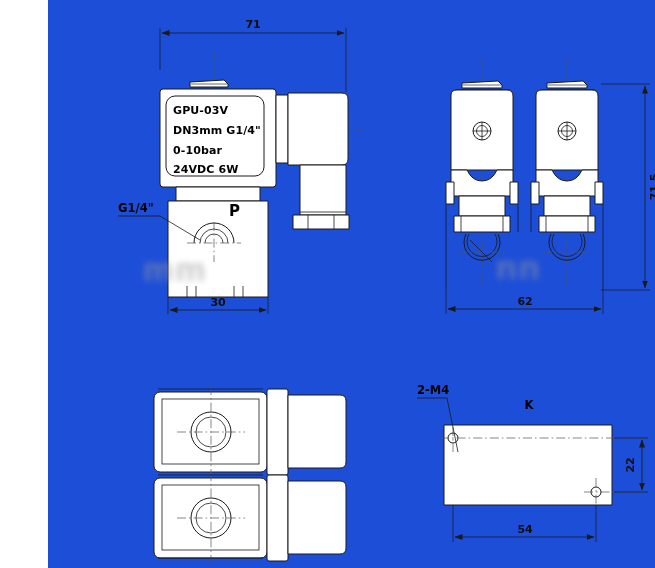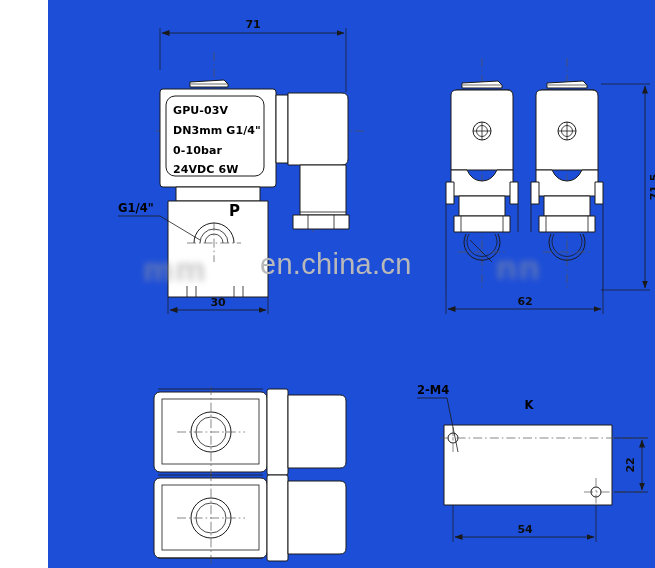--- a/index.html
+++ b/index.html
@@ -308,16 +308,15 @@
       <g>
         <line class="ext" x1="405" y1="505" x2="405" y2="542"></line>
         <line class="ext" x1="548" y1="505" x2="548" y2="542"></line>
         <line class="dim" x1="407" y1="537" x2="546" y2="537" marker-start="url(#ar-l)" marker-end="url(#ar-r)"></line>
         <text class="dimtxt" x="477" y="533" text-anchor="middle">54</text>
       </g>
     </g>
   </svg>
 
   <div class="wm-blur left">mm</div>
-  <div class="wm-word">en.china.cn</div>
   <div class="wm-blur right">nn</div>
 
 </div>
 
 </body></html>

